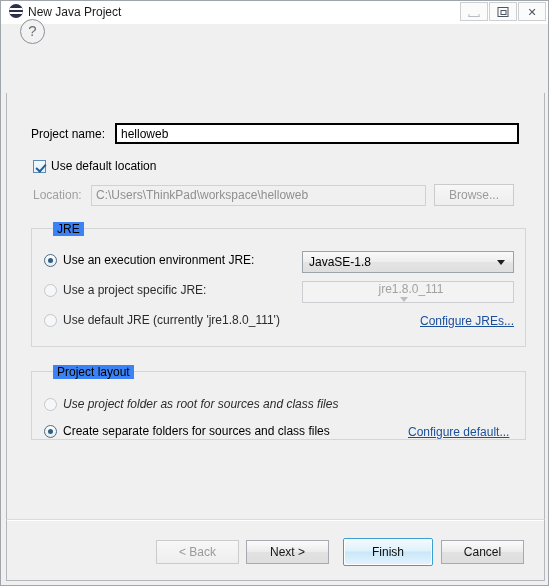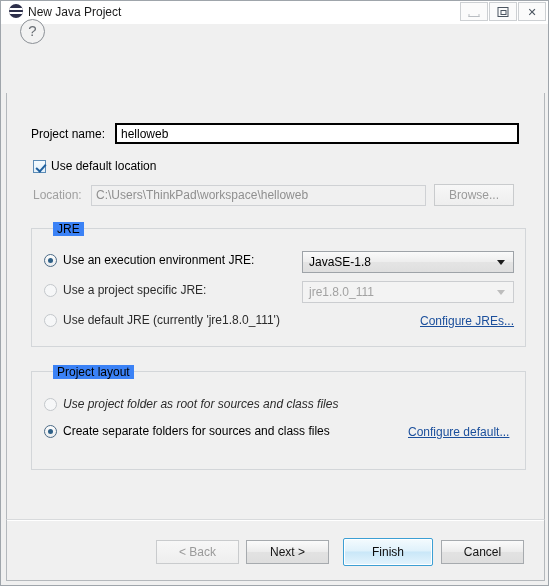--- a/index.html
+++ b/index.html
@@ -270,21 +270,21 @@
     font-size: 12px;
     color: #000;
     margin-left: 12px;
   }
   #jre-group {
     left: 24px; top: 135px;
     width: 495px; height: 119px;
   }
   #layout-group {
     left: 24px; top: 278px;
-    width: 495px; height: 99px;
+    width: 495px; height: 69px;
   }
 
   .radio-row {
     position: absolute;
     display: flex;
     align-items: center;
     gap: 6px;
     justify-content: flex-end;
   }
   .radio {
@@ -330,20 +330,21 @@
   .combo .arrow {
     width: 0; height: 0;
     border-left: 4px solid transparent;
     border-right: 4px solid transparent;
     border-top: 5px solid #1d1d1d;
     margin-right: 8px;
   }
   .combo.disabled {
     border-color: #cbcdd0;
     background: #f3f3f3;
+    flex-direction: column;
   }
   .combo.disabled .combo-text { color: #a2a2a2; }
   .combo.disabled .arrow { border-top-color: #bdbdbd; }
 
   .link {
     position: absolute;
     font-size: 12px;
     color: #1b4f9c;
     text-decoration: underline;
     cursor: pointer;

